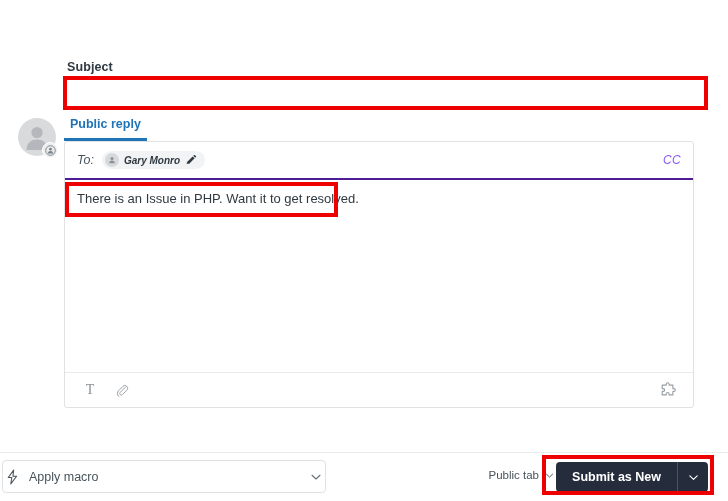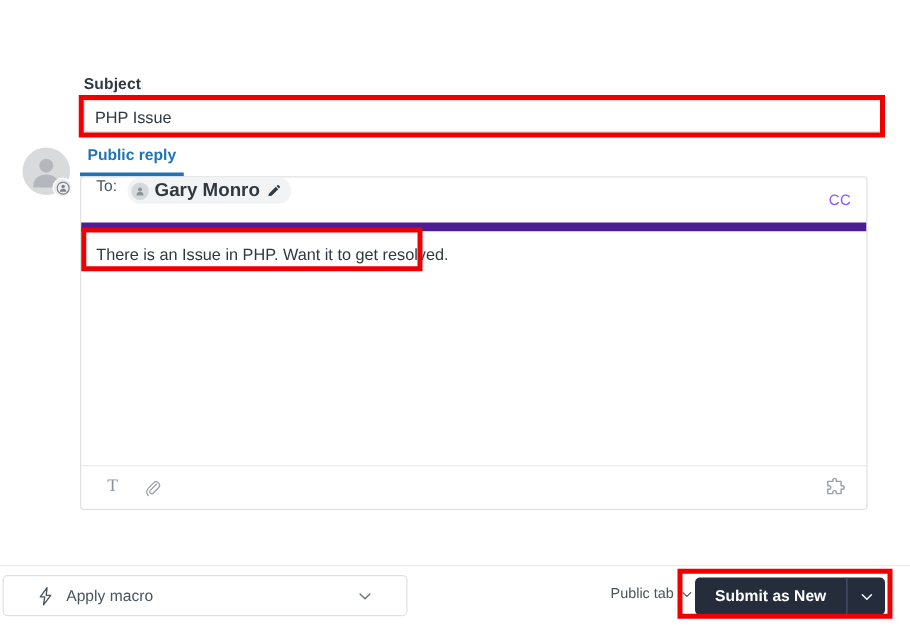--- a/index.html
+++ b/index.html
@@ -127,24 +127,25 @@
     height: 267px;
     background: #ffffff;
     border: 1px solid #dfe1e3;
     border-radius: 3px;
     box-sizing: border-box;
   }
 
   .to-row {
     position: relative;
     height: 36px;
-    border-bottom: 7px solid #4c1d95;
-    display: flex;
-    align-items: flex-start;
+    border-bottom: 2px solid #4c1d95;
+    display: flex;
+    align-items: center;
     padding: 0 12px;
+    font-style: italic;
   }
   .to-label {
     font-size: 12.5px;
     color: #49545c;
     margin-right: 8px;
   }
   .recipient-chip {
     display: inline-flex;
     align-items: center;
     gap: 5px;
@@ -157,21 +158,21 @@
     width: 14px;
     height: 14px;
     border-radius: 50%;
     background: #d6d9dc;
     display: inline-flex;
     align-items: center;
     justify-content: center;
     flex: 0 0 auto;
   }
   .chip-name {
-    font-size: 15px;
+    font-size: 10px;
     font-weight: bold;
     color: #2f3941;
   }
   .cc-link {
     position: absolute;
     right: 12px;
     top: 50%;
     transform: translateY(-50%);
     font-size: 12px;
     color: #8b5cf6;
@@ -256,21 +257,21 @@
     left: 2px;
     top: 7px;
     width: 324px;
     height: 33px;
     box-sizing: border-box;
     border: 1px solid #dfe1e3;
     border-radius: 4px;
     background: #ffffff;
     display: flex;
     align-items: center;
-    padding: 0 26px;
+    padding: 0 2px;
     cursor: pointer;
   }
   .macro-label {
     font-size: 12.5px;
     color: #49545c;
     margin-left: 9px;
   }
   .macro-chevron {
     margin-left: auto;
     color: #68737d;
@@ -339,21 +340,20 @@
     pointer-events: none;
     z-index: 40;
   }
 </style>
 </head>
 <body>
 
 <div id="app">
 
   <div class="subject-label">Subject</div>
-  <input class="subject-input" type="text" value="PHP Issue" style="">
   <div class="ann-subject"></div>
 
   <div class="avatar-wrap">
     <div class="avatar-circle">
       <svg width="38" height="38" viewBox="0 0 38 38">
         <circle cx="19" cy="14.5" r="5.6" fill="#b4b8bc"></circle>
         <path d="M8.5 32 C8.5 24.5 13.5 21.5 19 21.5 C24.5 21.5 29.5 24.5 29.5 32 Z" fill="#b4b8bc"></path>
       </svg>
     </div>
     <div class="avatar-badge">

